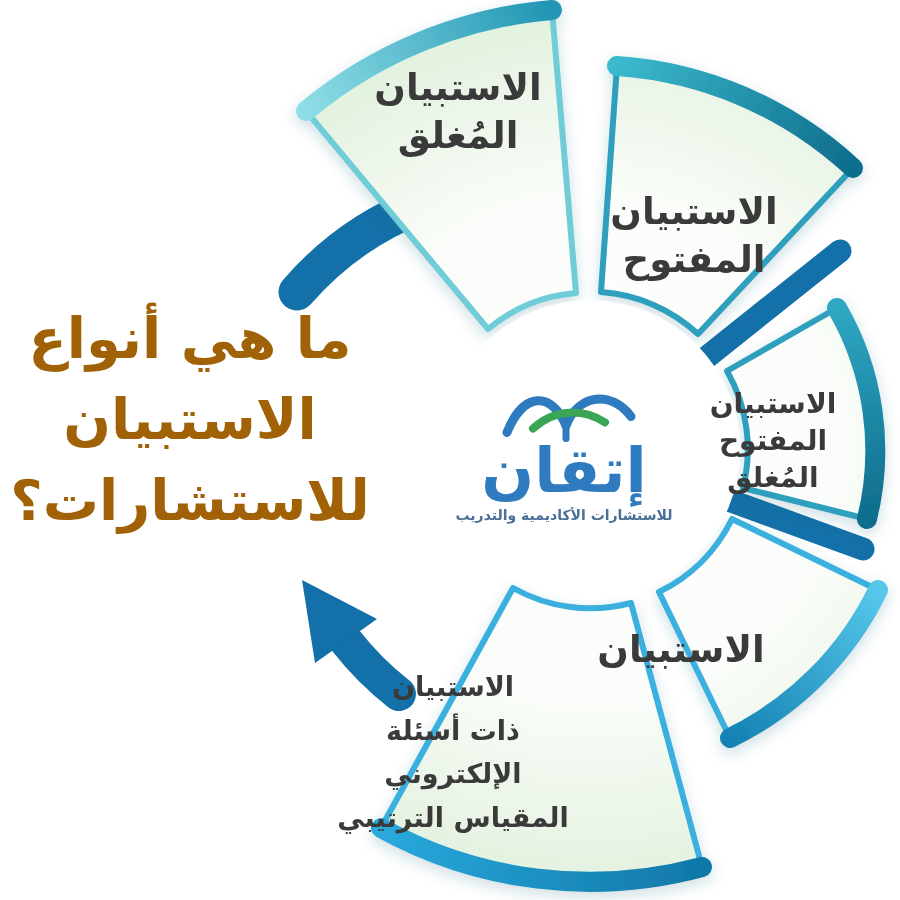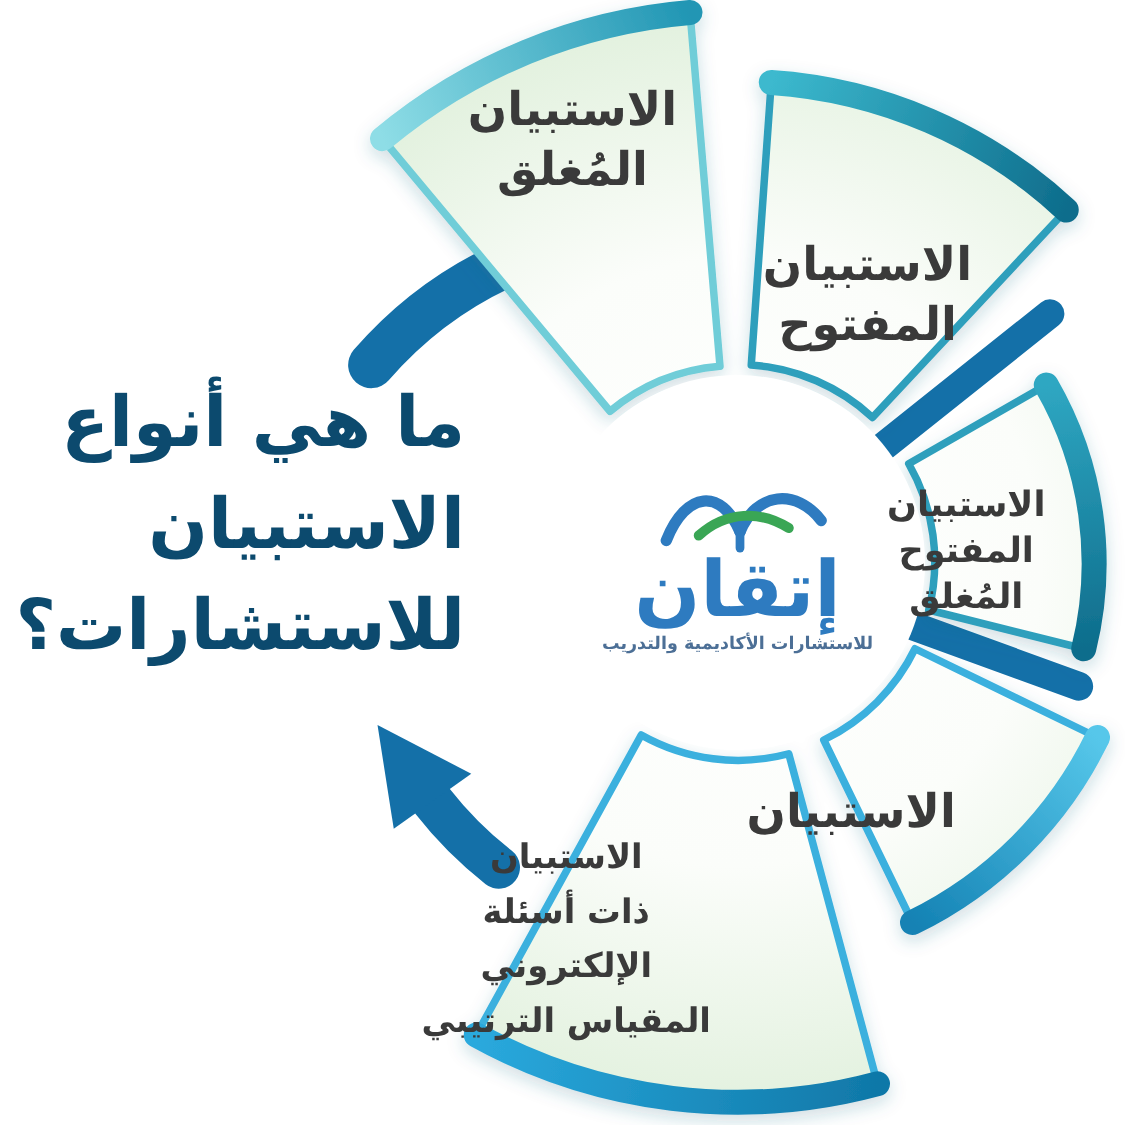--- a/index.html
+++ b/index.html
@@ -4,38 +4,38 @@
 <style>
   html,body { margin:0; padding:0; background:#ffffff; }
   .canvas {
     position:relative; width:900px; height:900px; background:#ffffff;
     overflow:hidden; font-family:"DejaVu Sans", sans-serif;
   }
   svg.diagram { position:absolute; left:0; top:0; }
 
   .main-title {
     position:absolute; left:8px; top:298px; width:364px;
-    direction:rtl;
-    font-weight:bold; font-size:56px; line-height:1.45; color:#0c4a6e;
+    text-align:center; direction:rtl;
+    font-weight:bold; font-size:56px; line-height:1.45; color:#a16207;
     letter-spacing:-1px;
   }
 
   .seg-label {
     position:absolute; transform:translate(-50%,-50%);
     text-align:center; direction:rtl;
     font-weight:bold; color:#3a3a3a; white-space:nowrap;
   }
   #lab1 { left:458px; top:112px; font-size:37px; line-height:1.3; }
   #lab2 { left:694px; top:236px; font-size:37px; line-height:1.3; }
   #lab3 { left:773px; top:441px; font-size:28px; line-height:1.32; }
   #lab4 { left:681px; top:650px; font-size:37px; line-height:1.3; }
   #lab5 { left:453px; top:752px; font-size:27px; line-height:1.62; }
 
   .logo {
-    position:absolute; left:590px; top:452px; transform:translate(-50%,-50%);
+    position:absolute; left:564px; top:452px; transform:translate(-50%,-50%);
     width:300px; text-align:center; direction:rtl;
   }
   .logo-word {
     font-size:62px; font-weight:bold; color:#2e7bc0; line-height:1.05;
     margin-top:-6px;
   }
   .logo-tag {
     font-size:14px; font-weight:bold; color:#4c6f96; margin-top:4px;text-align:center;
   }
 </style>

